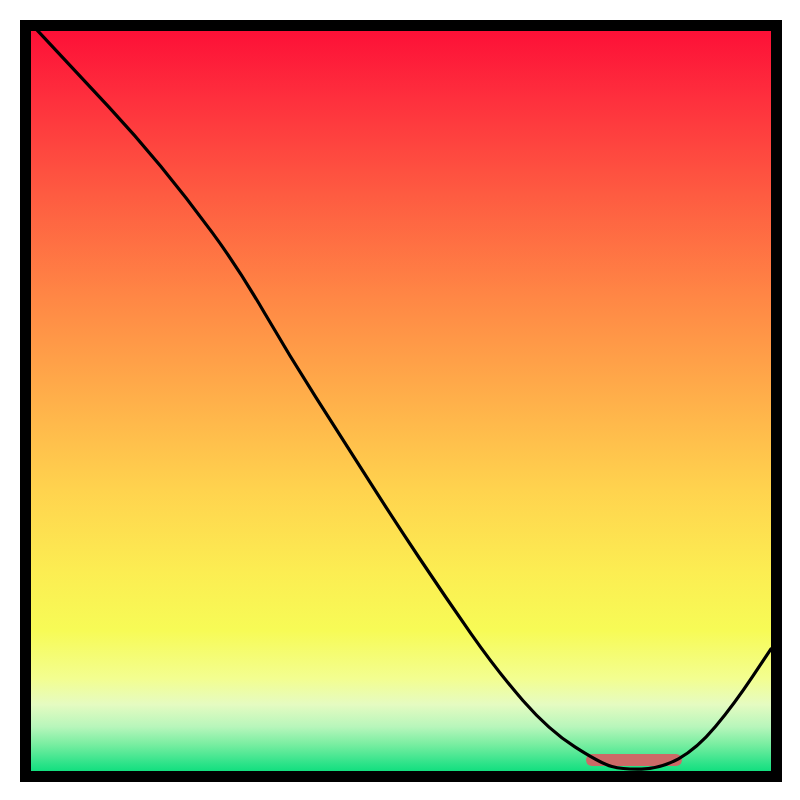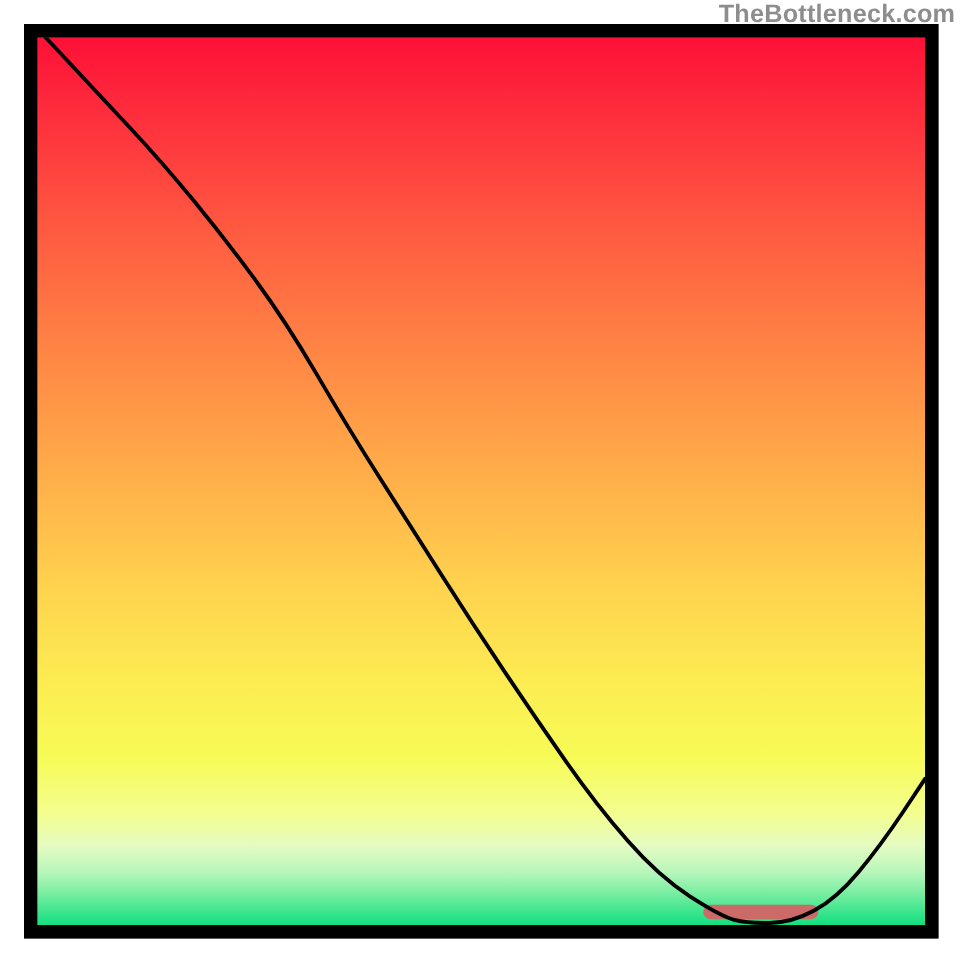--- a/index.html
+++ b/index.html
@@ -70,21 +70,20 @@
     font-weight: 600;
     color: #8d8d8d;
     letter-spacing: 0.2px;
     font-family: Arial, Helvetica, sans-serif;
   }
 </style>
 </head>
 <body>
 
 <div class="stage">
-  <div class="watermark">TheBottleneck.com</div>
 
   <div class="frame">
     <div class="plot">
       <div class="gradient"></div>
 
       <div class="marker" id="marker" style="left: 555px; width: 96.2px; top: 722.9px;"></div>
 
       <svg class="curve-svg" viewBox="0 0 740 740" preserveAspectRatio="none">
         <path id="curvePath" d="M 0.00 -7.40 Q 51.80 48.10 77.70 75.85 Q 103.60 103.60 129.50 135.05 Q 155.40 166.50 181.30 201.65 Q 207.20 236.80 233.10 281.20 Q 259.00 325.60 284.90 366.30 Q 310.80 407.00 336.70 447.70 Q 362.60 488.40 388.50 527.25 Q 414.40 566.10 440.30 603.10 Q 466.20 640.10 492.10 669.70 Q 518.00 699.30 543.90 715.95 Q 569.80 732.60 580.90 735.56 Q 592.00 738.52 610.50 738.15 Q 629.00 737.78 647.50 727.79 Q 666.00 717.80 684.50 695.60 Q 703.00 673.40 721.50 645.65 T 740.00 617.90" fill="none" stroke="#000" stroke-width="3.2" stroke-linecap="round" stroke-linejoin="round"></path>
       </svg>

